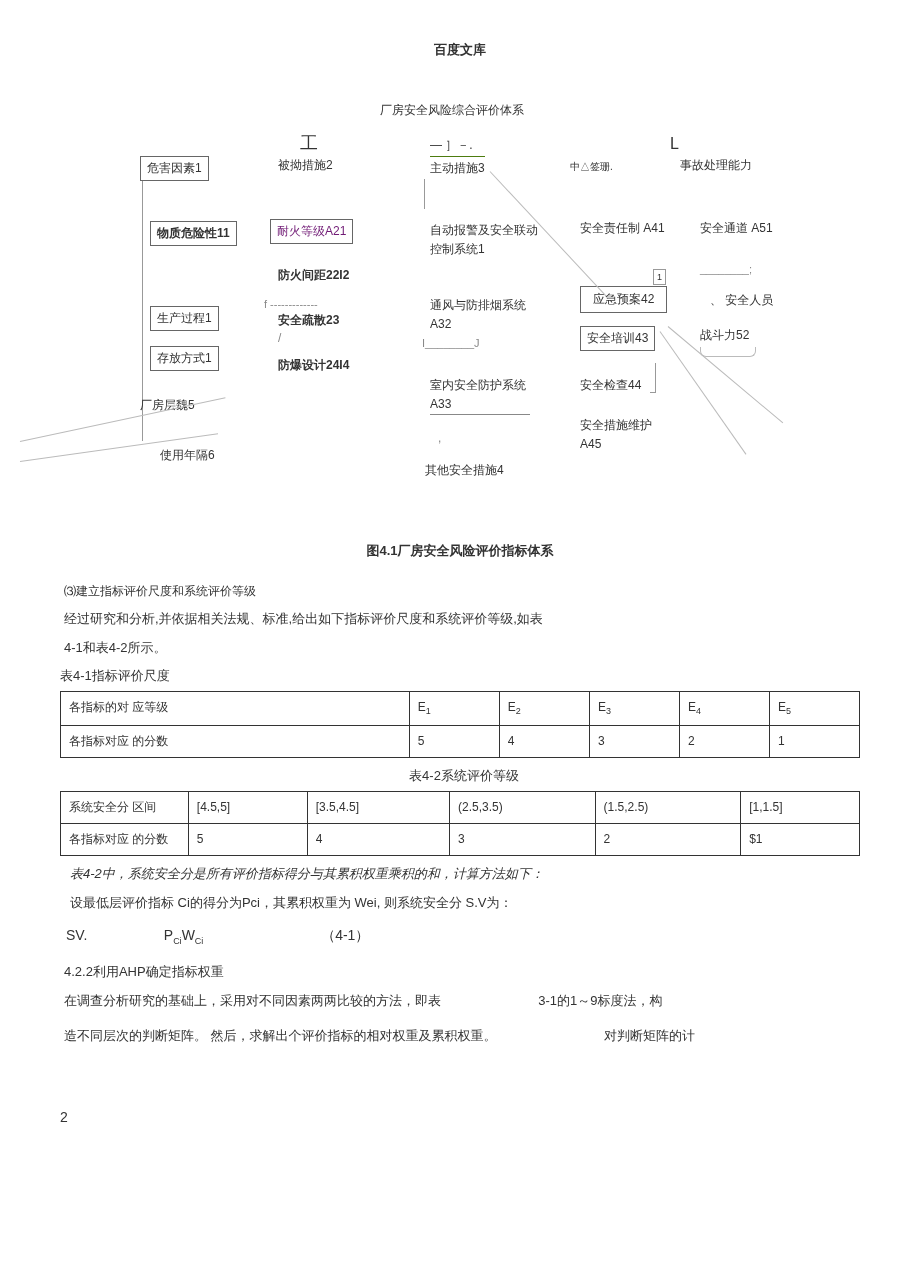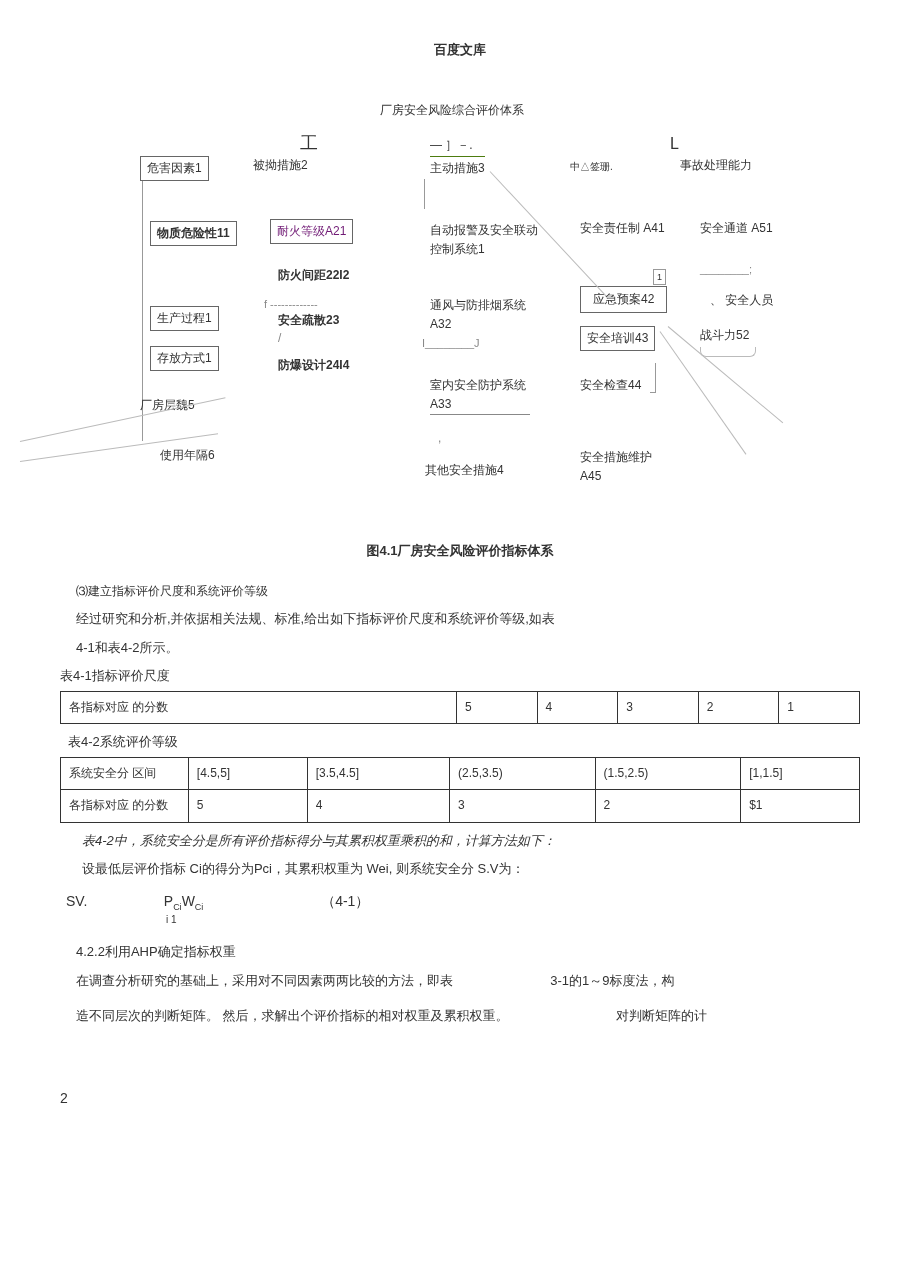--- a/index.html
+++ b/index.html
@@ -15,21 +15,21 @@
     .header { text-align: center; font-size: 13px; margin-bottom: 40px; font-weight: bold; }
     .diagram-area { position: relative; height: 420px; margin-bottom: 20px; }
     .diagram-area .node {
       position: absolute;
       font-size: 12px;
       white-space: nowrap;
     }
     .boxed { border: 1px solid #666; padding: 2px 6px; background: #fff; }
     .bold { font-weight: bold; }
     .diagram-title { text-align: center; font-size: 13px; font-weight: bold; margin: 10px 0 20px; }
-    .para { margin: 8px 16px; font-size: 13px; }
+    .para { margin: 8px 4px; font-size: 13px; }
     .para.small { font-size: 12px; }
     table {
       border-collapse: collapse;
       width: 100%;
       margin: 4px 0 8px;
       font-size: 12px;
     }
     table td {
       border: 1px solid #333;
       padding: 6px 8px;
@@ -54,21 +54,21 @@
 <div class="header">百度文库</div>
 
 <div class="diagram-area">
 
   <div class="node" style="left:320px; top:0;">厂房安全风险综合评价体系</div>
   <div class="node" style="left:240px; top:28px; font-size:18px;">工</div>
   <div class="node" style="left:370px; top:35px;">— ］－.</div>
   <div class="node" style="left:610px; top:30px; font-size:16px;">L</div>
 
   <div class="node boxed" style="left:80px; top:55px;">危害因素1</div>
-  <div class="node" style="left:193px; top:55px;text-align:center;">被拗措施2</div>
+  <div class="node" style="left:218px; top:55px;text-align:center;">被拗措施2</div>
   <div class="node" style="left:370px; top:55px; border-top:1px solid #4d7c0f; padding-top:2px;">主动措施3</div>
   <div class="node" style="left:510px; top:58px; font-size:10px;">中△签珊.</div>
   <div class="node" style="left:620px; top:55px;">事故处理能力</div>
 
   <div class="bracket" style="left:82px; top:80px; height:260px;"></div>
   <div class="node bold boxed" style="left:90px; top:120px;">物质危险性11</div>
   <div class="node boxed" style="left:90px; top:205px;">生产过程1</div>
   <div class="node boxed" style="left:90px; top:245px;">存放方式1</div>
   <div class="node" style="left:80px; top:295px;">厂房层魏5</div>
   <div class="node" style="left:100px; top:345px;">使用年隔6</div>
@@ -90,21 +90,21 @@
   <div class="node" style="left:370px; top:275px; white-space:normal; width:100px; border-bottom:1px solid #888;">室内安全防护系统A33</div>
   <div class="node" style="left:378px; top:328px; color:#888;">,</div>
   <div class="node" style="left:365px; top:360px;">其他安全措施4</div>
 
   <div class="node" style="left:520px; top:118px; white-space:normal; width:90px;">安全责任制 A41</div>
   <div class="node boxed" style="left:520px; top:185px; padding:3px 12px;">应急预案42</div>
   <div class="node" style="left:593px; top:168px; font-size:9px; border:1px solid #999; padding:0 3px;">1</div>
   <div class="node boxed" style="left:520px; top:225px;">安全培训43</div>
   <div class="node" style="left:520px; top:275px;">安全检查44</div>
   <div class="bracket-r" style="left:590px; top:262px; height:30px; border-bottom:1px solid #999; width:6px;"></div>
-  <div class="node" style="left:520px; top:315px; white-space:normal; width:80px;margin-top:32px;">安全措施维护A45</div>
+  <div class="node" style="left:520px; top:315px; white-space:normal; width:80px;">安全措施维护A45</div>
 
   <div class="diag-line" style="left:430px; top:70px; width:170px; transform:rotate(47deg);"></div>
   <div class="diag-line" style="left:608px; top:225px; width:150px; transform:rotate(40deg);"></div>
   <div class="diag-line" style="left:600px; top:230px; width:150px; transform:rotate(55deg);"></div>
 
   <div class="node" style="left:640px; top:118px; white-space:normal; width:80px;">安全通道 A51</div>
   <div class="node" style="left:640px; top:160px; color:#888; font-size:11px;">________;</div>
   <div class="node" style="left:650px; top:190px; white-space:normal; width:80px;">、 安全人员</div>
   <div class="node" style="left:640px; top:225px;">战斗力52</div>
   <div class="node" style="left:640px; top:246px; border:1px solid #bbb; border-top:none; width:56px; height:10px; border-radius:0 0 6px 6px;"></div>
@@ -113,31 +113,39 @@
 <div class="diagram-title">图4.1厂房安全风险评价指标体系</div>
 
 <div class="para small">⑶建立指标评价尺度和系统评价等级</div>
 <div class="para">经过研究和分析,并依据相关法规、标准,给出如下指标评价尺度和系统评价等级,如表</div>
 <div class="para">4-1和表4-2所示。</div>
 <div class="table-title">表4-1指标评价尺度</div>
 
 <table>
   <tbody>
   <tr>
+    <td>各指标的对 应等级</td>
+    <td>E<sub>1</sub></td>
+    <td>E<sub>2</sub></td>
+    <td>E<sub>3</sub></td>
+    <td>E<sub>4</sub></td>
+    <td>E<sub>5</sub></td>
+  </tr>
+  <tr>
     <td>各指标对应 的分数</td>
     <td>5</td>
     <td>4</td>
     <td>3</td>
     <td>2</td>
     <td>1</td>
   </tr>
 </tbody>
   </table>
 
-<div class="table-title" style="padding-left:8px;">表4-2系统评价等级</div>
+<div class="table-title" style="padding-left:8px;text-align:center;">表4-2系统评价等级</div>
 <table>
   <tbody>
       <tr>
     <td style="width:16%">系统安全分 区间</td>
     <td>[4.5,5]</td>
     <td>[3.5,4.5]</td>
     <td>(2.5,3.5)</td>
     <td>(1.5,2.5)</td>
     <td>[1,1.5]</td>
   </tr>
@@ -154,21 +162,20 @@
 
 <div class="para" style="padding-left:6px;font-style:italic;">表4-2中，系统安全分是所有评价指标得分与其累积权重乘积的和，计算方法如下：</div>
 <div class="para" style="padding-left:6px;">设最低层评价指标 Ci的得分为Pci，其累积权重为 Wei, 则系统安全分 S.V为：</div>
 
 <div class="formula">
   <span style="display:inline-block; width:30px;">SV.</span>
   <span style="display:inline-block; width:60px;"></span>
   <span>P<sub>Ci</sub></span><span>W<sub>Ci</sub></span>
   <span style="display:inline-block; width:110px;"></span>
   <span>（4-1）</span>
-  <div style="font-size:10px; padding-left:100px; margin-top:-2px;">i 1</div>
 </div>
 
 <div class="para" style="margin-top:14px;">4.2.2利用AHP确定指标权重</div>
 <div class="para">
   <span>在调查分析研究的基础上，采用对不同因素两两比较的方法，即表</span>
   <span style="display:inline-block; width:90px;"></span>
   <span>3-1的1～9标度法，构</span>
 </div>
 <div class="para" style="margin-top:14px;">
   <span>造不同层次的判断矩阵。 然后，求解出个评价指标的相对权重及累积权重。</span>

